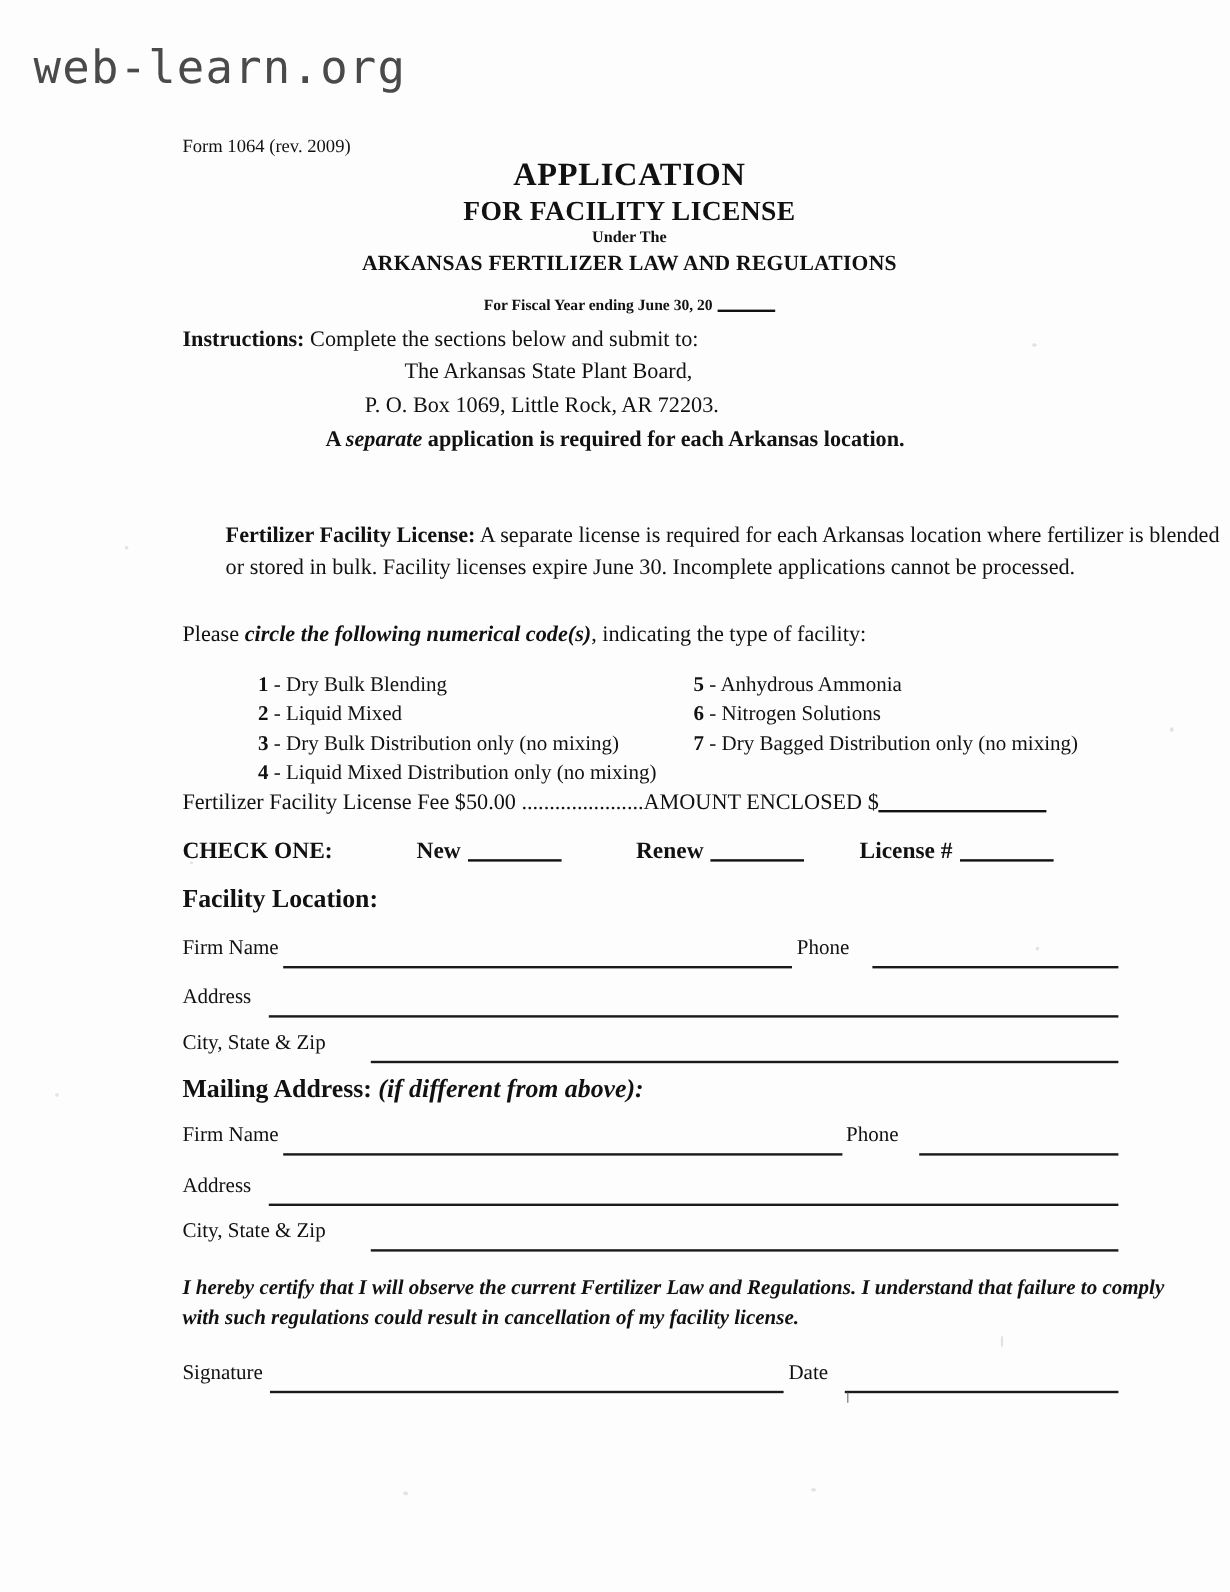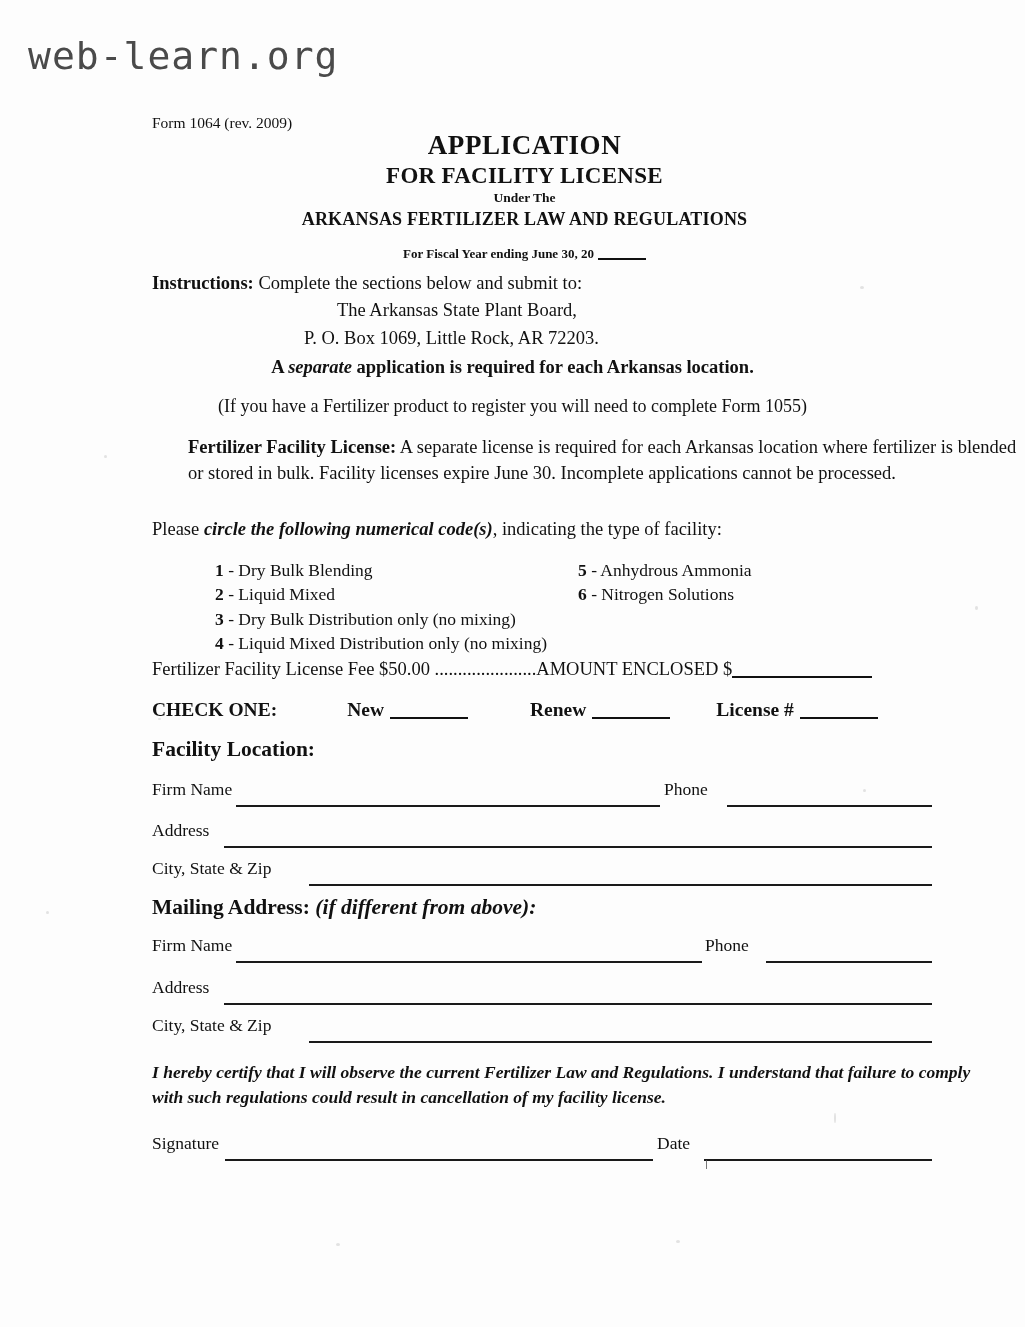--- a/index.html
+++ b/index.html
@@ -326,40 +326,40 @@
       <span>Complete the sections below and submit to:</span>
     </div>
     <div class="ins-l2">The Arkansas State Plant Board,</div>
     <div class="ins-l3">P. O. Box 1069, Little Rock, AR 72203.</div>
   </div>
 
   <div class="separate-line">
     <span>A </span><i>separate</i><span> application is required for each Arkansas location.</span>
   </div>
 
-  <div class="note-1055">(If you have a Fertilizer product to register you will need to complete Form 1055)</div>
 
   <div class="ffl-para">
     <b>Fertilizer Facility License:</b><span> A separate license is required for each Arkansas location where fertilizer is blended or stored in bulk. Facility licenses expire June 30. Incomplete applications cannot be processed.</span>
   </div>
 
   <div class="circle-line">
     <span>Please </span><span class="bi">circle the following numerical code(s)</span><span>, indicating the type of facility:</span>
   </div>
 
   <div class="codes">
     <div class="col col-left">
       <div><span class="num">1</span><span> - Dry Bulk Blending</span></div>
       <div><span class="num">2</span><span> - Liquid Mixed</span></div>
       <div><span class="num">3</span><span> - Dry Bulk Distribution only (no mixing)</span></div>
       <div><span class="num">4</span><span> - Liquid Mixed Distribution only (no mixing)</span></div>
     </div>
     <div class="col col-right">
       <div><span class="num">5</span><span> - Anhydrous Ammonia</span></div>
       <div><span class="num">6</span><span> - Nitrogen Solutions</span></div>
+      <div><span class="num">7</span><span> - Dry Bagged Distribution only (no mixing)</span></div>
     </div>
   </div>
 
   <div class="fee-row">
     <span>Fertilizer Facility License Fee $50.00 ......................AMOUNT ENCLOSED $</span><span class="fill-line"></span>
   </div>
 
   <div class="check-one">
     <span>CHECK ONE:</span><span class="gap-a"></span><span class="slot">New</span><span class="ul"></span><span class="gap-b"></span><span class="slot">Renew</span><span class="ul"></span><span class="gap-c"></span><span class="slot">License #</span><span class="ul"></span>
   </div>

